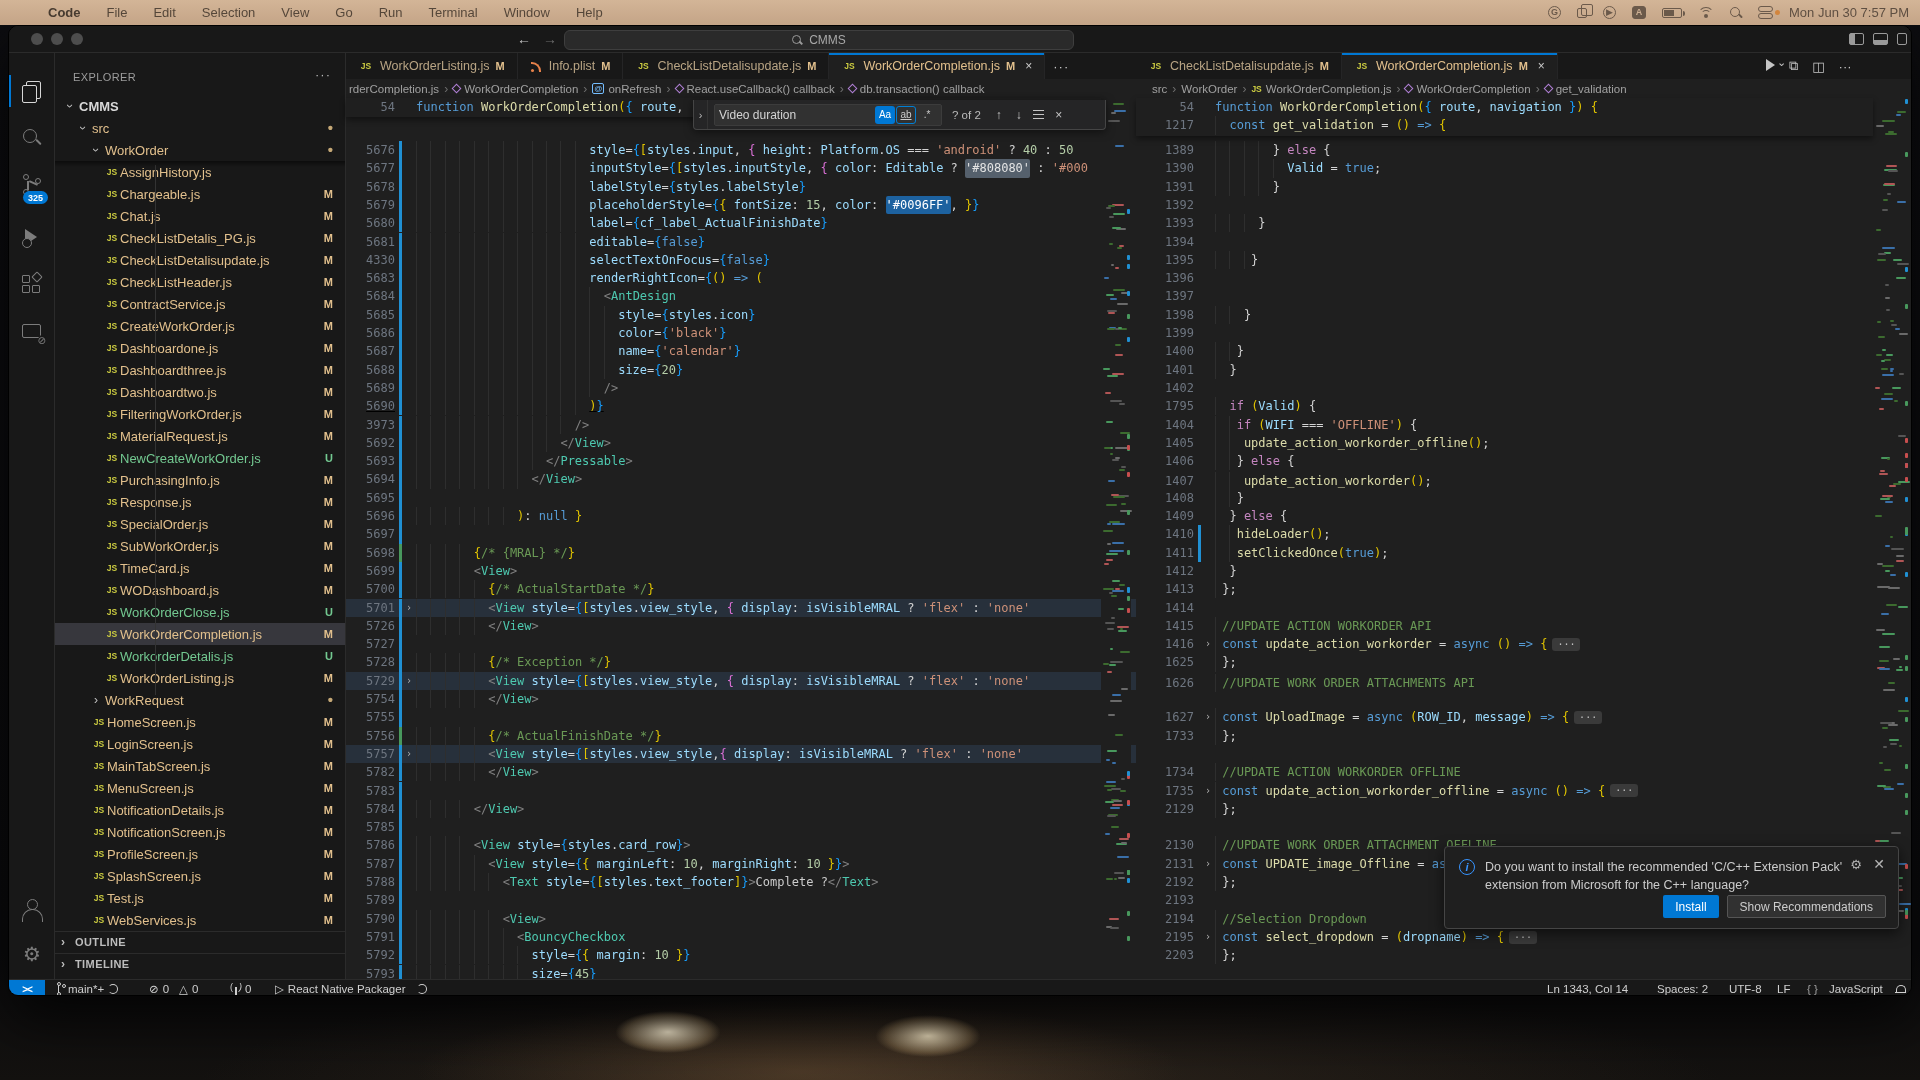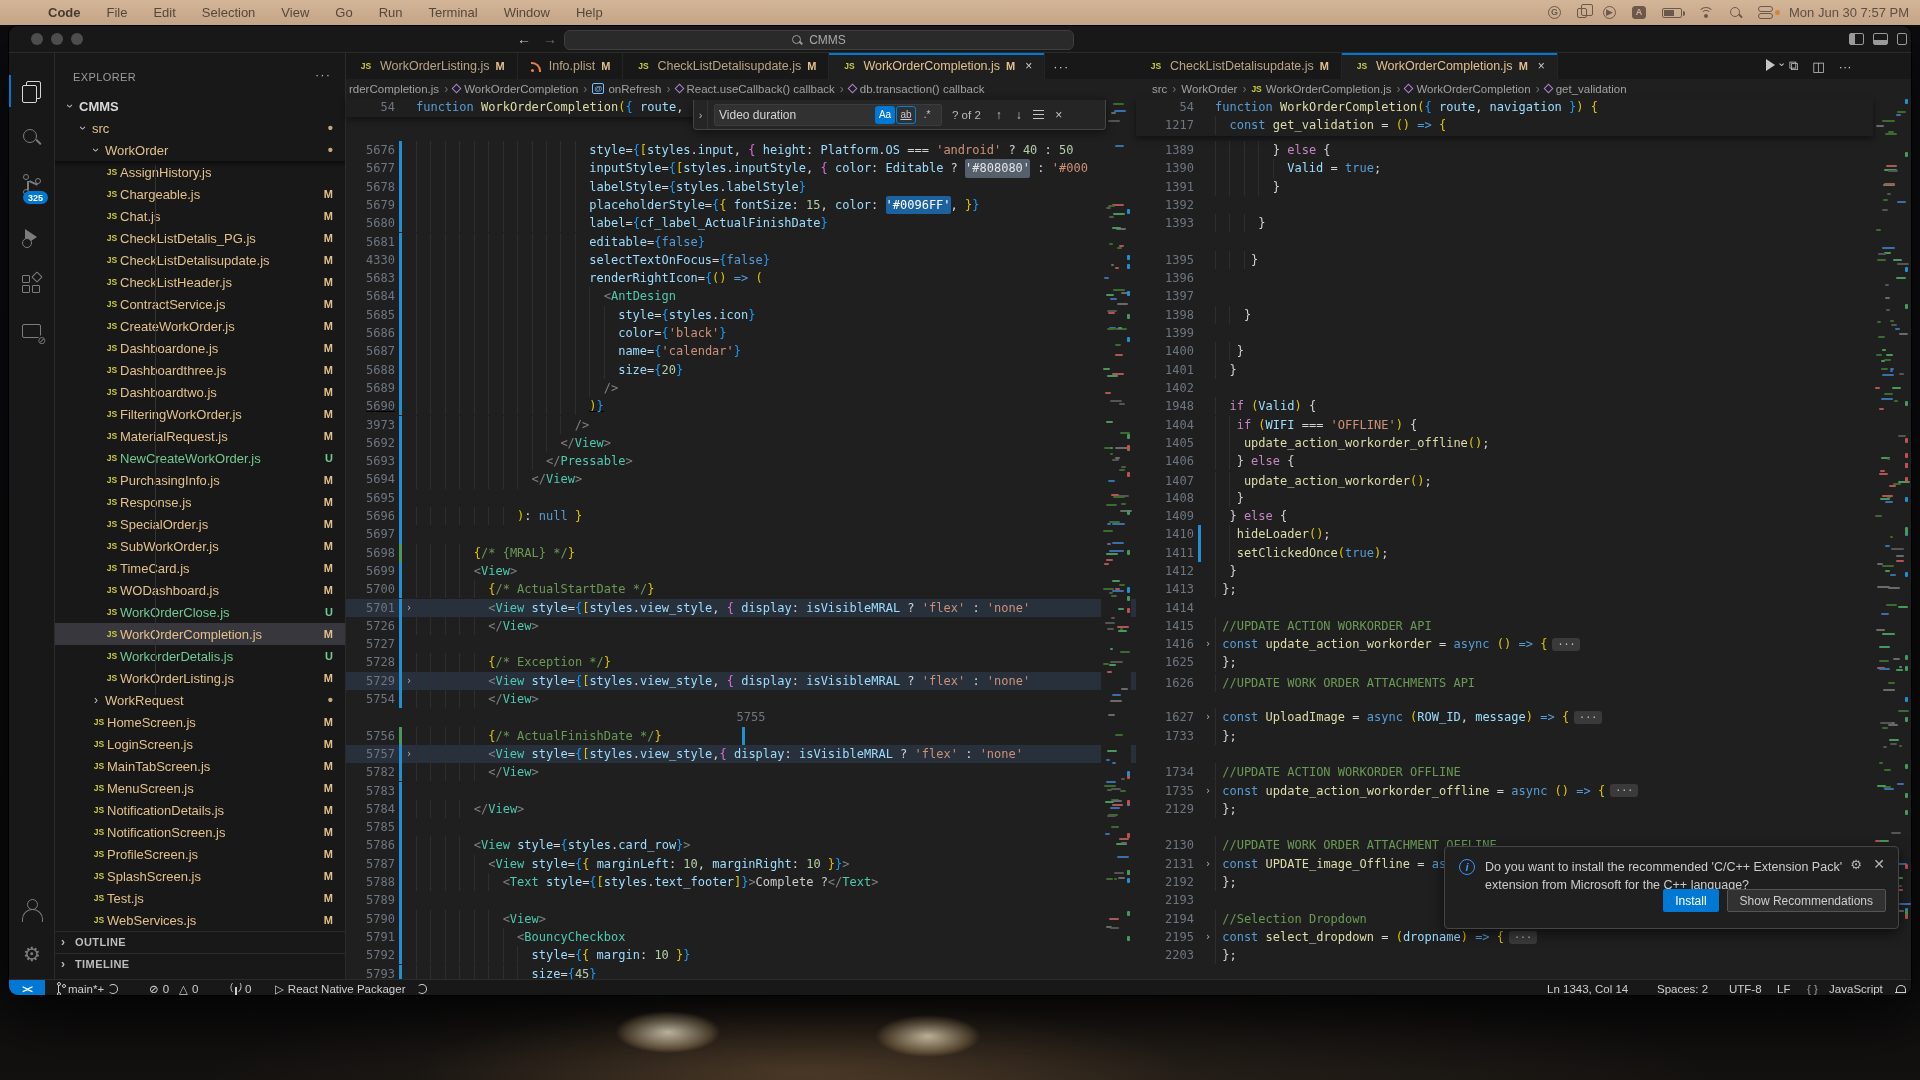--- a/index.html
+++ b/index.html
@@ -211,21 +211,21 @@
   .ic-tower i::after { content:")"; position:absolute; right:-1px; top:-2px; font-size:9px; color:#cfcfcf; }
 
   
   #toast { position:absolute; left:1443px; top:845px; width:455px; height:83px; background:#1f1f1f;
     border:1px solid #454545; border-radius:4px; box-shadow:0 4px 14px rgba(0,0,0,.6); z-index:30; }
   #toast-info { position:absolute; left:14px; top:12px; width:16px; height:16px; border:1.5px solid #3794ff; border-radius:50%;
     color:#3794ff; font-size:11px; font-style:italic; font-weight:bold; text-align:center; line-height:15px; }
   #toast-msg { position:absolute; left:40px; top:11px; width:360px; font-size:12.5px; line-height:18px; color:#cccccc; }
   #toast-gear { position:absolute; right:36px; top:10px; color:#b5b5b5; font-size:13px; font-family:"DejaVu Sans",sans-serif; }
   #toast-close { position:absolute; right:13px; top:9px; color:#b5b5b5; font-size:14px; }
-  #toast-btns { position:absolute; right:12px; bottom:16px; display:flex; gap:8px; }
+  #toast-btns { position:absolute; right:12px; bottom:10px; display:flex; gap:8px; }
   .tbtn { height:23px; padding:0 12px; font-size:12px; display:flex; align-items:center; border-radius:2px; }
   .tbtn.primary { background:#0078d4; color:#ffffff; }
   .tbtn.secondary { background:#313131; border:1px solid #555; color:#cccccc; }
 </style>
 </head>
 <body>
 
 <div id="wallpaper"></div>
 
 <div id="menubar">
@@ -594,21 +594,21 @@
           <div class="crow" style="top: 427.3px;"><span class="ln" style="width:49px">5697</span><span class="gitbar m"></span><span class="foldcol"></span><span class="ind" style="width:0px"></span></div>
           <div class="crow" style="top: 445.6px;"><span class="ln" style="width:49px">5698</span><span class="gitbar a"></span><span class="foldcol"></span><span class="ind" style="width:57.76px"></span><span class="tk-y">{</span><span class="tk-m">/* {MRAL} */</span><span class="tk-y">}</span></div>
           <div class="crow" style="top: 463.9px;"><span class="ln" style="width:49px">5699</span><span class="gitbar m"></span><span class="foldcol"></span><span class="ind" style="width:57.76px"></span><span class="tk-g">&lt;</span><span class="tk-t">View</span><span class="tk-g">&gt;</span></div>
           <div class="crow" style="top: 482.2px;"><span class="ln" style="width:49px">5700</span><span class="gitbar m"></span><span class="foldcol"></span><span class="ind" style="width:72.2px"></span><span class="tk-y">{</span><span class="tk-m">/* ActualStartDate */</span><span class="tk-y">}</span></div>
           <div class="crow hlrow" style="top: 500.5px;"><span class="ln" style="width:49px">5701</span><span class="gitbar m"></span><span class="foldcol">›</span><span class="ind" style="width:72.2px"></span><span class="tk-g">&lt;</span><span class="tk-t">View</span><span class="tk-w"> </span><span class="tk-a">style</span><span class="tk-o">=</span><span class="tk-b">{</span><span class="tk-y">[</span><span class="tk-a">styles</span><span class="tk-o">.</span><span class="tk-a">view_style</span><span class="tk-o">, </span><span class="tk-p">{</span><span class="tk-w"> </span><span class="tk-a">display</span><span class="tk-o">: </span><span class="tk-a">isVisibleMRAL</span><span class="tk-o"> ? </span><span class="tk-s">'flex'</span><span class="tk-o"> : </span><span class="tk-s">'none'</span></div>
           <div class="crow" style="top: 518.8px;"><span class="ln" style="width:49px">5726</span><span class="gitbar m"></span><span class="foldcol"></span><span class="ind" style="width:72.2px"></span><span class="tk-g">&lt;/</span><span class="tk-t">View</span><span class="tk-g">&gt;</span></div>
           <div class="crow" style="top: 537.1px;"><span class="ln" style="width:49px">5727</span><span class="gitbar m"></span><span class="foldcol"></span><span class="ind" style="width:0px"></span></div>
           <div class="crow" style="top: 555.4px;"><span class="ln" style="width:49px">5728</span><span class="gitbar m"></span><span class="foldcol"></span><span class="ind" style="width:72.2px"></span><span class="tk-y">{</span><span class="tk-m">/* Exception */</span><span class="tk-y">}</span></div>
           <div class="crow hlrow" style="top: 573.7px;"><span class="ln" style="width:49px">5729</span><span class="gitbar m"></span><span class="foldcol">›</span><span class="ind" style="width:72.2px"></span><span class="tk-g">&lt;</span><span class="tk-t">View</span><span class="tk-w"> </span><span class="tk-a">style</span><span class="tk-o">=</span><span class="tk-b">{</span><span class="tk-y">[</span><span class="tk-a">styles</span><span class="tk-o">.</span><span class="tk-a">view_style</span><span class="tk-o">, </span><span class="tk-p">{</span><span class="tk-w"> </span><span class="tk-a">display</span><span class="tk-o">: </span><span class="tk-a">isVisibleMRAL</span><span class="tk-o"> ? </span><span class="tk-s">'flex'</span><span class="tk-o"> : </span><span class="tk-s">'none'</span></div>
           <div class="crow" style="top: 592px;"><span class="ln" style="width:49px">5754</span><span class="gitbar m"></span><span class="foldcol"></span><span class="ind" style="width:72.2px"></span><span class="tk-g">&lt;/</span><span class="tk-t">View</span><span class="tk-g">&gt;</span></div>
-          <div class="crow" style="top: 610.3px; flex-direction: column;"><span class="ln" style="width:49px">5755</span><span class="gitbar m"></span><span class="foldcol"></span><span class="ind" style="width:0px"></span></div>
+          <div class="crow" style="top: 610.3px;"><span class="ln" style="width:49px">5755</span><span class="gitbar m"></span><span class="foldcol"></span><span class="ind" style="width:0px"></span></div>
           <div class="crow" style="top: 628.6px;"><span class="ln" style="width:49px">5756</span><span class="gitbar a"></span><span class="foldcol"></span><span class="ind" style="width:72.2px"></span><span class="tk-y">{</span><span class="tk-m">/* ActualFinishDate */</span><span class="tk-y">}</span></div>
           <div class="crow hlrow" style="top: 646.9px;"><span class="ln" style="width:49px">5757</span><span class="gitbar m"></span><span class="foldcol">›</span><span class="ind" style="width:72.2px"></span><span class="tk-g">&lt;</span><span class="tk-t">View</span><span class="tk-w"> </span><span class="tk-a">style</span><span class="tk-o">=</span><span class="tk-b">{</span><span class="tk-y">[</span><span class="tk-a">styles</span><span class="tk-o">.</span><span class="tk-a">view_style</span><span class="tk-o">,</span><span class="tk-p">{</span><span class="tk-w"> </span><span class="tk-a">display</span><span class="tk-o">: </span><span class="tk-a">isVisibleMRAL</span><span class="tk-o"> ? </span><span class="tk-s">'flex'</span><span class="tk-o"> : </span><span class="tk-s">'none'</span></div>
           <div class="crow" style="top: 665.2px;"><span class="ln" style="width:49px">5782</span><span class="gitbar m"></span><span class="foldcol"></span><span class="ind" style="width:72.2px"></span><span class="tk-g">&lt;/</span><span class="tk-t">View</span><span class="tk-g">&gt;</span></div>
           <div class="crow" style="top: 683.5px;"><span class="ln" style="width:49px">5783</span><span class="gitbar m"></span><span class="foldcol"></span><span class="ind" style="width:0px"></span></div>
           <div class="crow" style="top: 701.8px;"><span class="ln" style="width:49px">5784</span><span class="gitbar m"></span><span class="foldcol"></span><span class="ind" style="width:57.76px"></span><span class="tk-g">&lt;/</span><span class="tk-t">View</span><span class="tk-g">&gt;</span></div>
           <div class="crow" style="top: 720.1px;"><span class="ln" style="width:49px">5785</span><span class="gitbar m"></span><span class="foldcol"></span><span class="ind" style="width:0px"></span></div>
           <div class="crow" style="top: 738.4px;"><span class="ln" style="width:49px">5786</span><span class="gitbar m"></span><span class="foldcol"></span><span class="ind" style="width:57.76px"></span><span class="tk-g">&lt;</span><span class="tk-t">View</span><span class="tk-w"> </span><span class="tk-a">style</span><span class="tk-o">=</span><span class="tk-b">{</span><span class="tk-a">styles</span><span class="tk-o">.</span><span class="tk-a">card_row</span><span class="tk-b">}</span><span class="tk-g">&gt;</span></div>
           <div class="crow" style="top: 756.7px;"><span class="ln" style="width:49px">5787</span><span class="gitbar m"></span><span class="foldcol"></span><span class="ind" style="width:72.2px"></span><span class="tk-g">&lt;</span><span class="tk-t">View</span><span class="tk-w"> </span><span class="tk-a">style</span><span class="tk-o">=</span><span class="tk-b">{</span><span class="tk-y">{</span><span class="tk-w"> </span><span class="tk-a">marginLeft</span><span class="tk-o">: </span><span class="tk-n">10</span><span class="tk-o">, </span><span class="tk-a">marginRight</span><span class="tk-o">: </span><span class="tk-n">10</span><span class="tk-w"> </span><span class="tk-y">}</span><span class="tk-b">}</span><span class="tk-g">&gt;</span></div>
           <div class="crow" style="top: 775px;"><span class="ln" style="width:49px">5788</span><span class="gitbar m"></span><span class="foldcol"></span><span class="ind" style="width:86.64px"></span><span class="tk-g">&lt;</span><span class="tk-t">Text</span><span class="tk-w"> </span><span class="tk-a">style</span><span class="tk-o">=</span><span class="tk-b">{</span><span class="tk-y">[</span><span class="tk-a">styles</span><span class="tk-o">.</span><span class="tk-a">text_footer</span><span class="tk-y">]</span><span class="tk-b">}</span><span class="tk-g">&gt;</span><span class="tk-w">Complete ?</span><span class="tk-g">&lt;/</span><span class="tk-t">Text</span><span class="tk-g">&gt;</span></div>
           <div class="crow" style="top: 793.3px;"><span class="ln" style="width:49px">5789</span><span class="gitbar m"></span><span class="foldcol"></span><span class="ind" style="width:0px"></span></div>
@@ -804,29 +804,30 @@
             <span class="cube"></span>
             <span>get_validation</span>
           </span>
         </div>
         <div class="codearea" style="left: 1135px; top: 97px; width: 777px; height: 881px;">
           <div class="crow" style="top: 43px;"><span class="ln" style="width:58px">1389</span><span class="gitbar "></span><span class="foldcol"></span><span class="ind" style="width:57.76px"></span><span class="tk-o">} </span><span class="tk-c">else</span><span class="tk-o"> {</span></div>
           <div class="crow" style="top: 61.3px;"><span class="ln" style="width:58px">1390</span><span class="gitbar "></span><span class="foldcol"></span><span class="ind" style="width:72.2px"></span><span class="tk-a">Valid</span><span class="tk-o"> = </span><span class="tk-k">true</span><span class="tk-o">;</span></div>
           <div class="crow" style="top: 79.6px;"><span class="ln" style="width:58px">1391</span><span class="gitbar "></span><span class="foldcol"></span><span class="ind" style="width:57.76px"></span><span class="tk-o">}</span></div>
           <div class="crow" style="top: 97.9px;"><span class="ln" style="width:58px">1392</span><span class="gitbar "></span><span class="foldcol"></span><span class="ind" style="width:0px"></span></div>
           <div class="crow" style="top: 116.2px;"><span class="ln" style="width:58px">1393</span><span class="gitbar "></span><span class="foldcol"></span><span class="ind" style="width:43.32px"></span><span class="tk-o">}</span></div>
+          <div class="crow" style="top: 134.5px;"><span class="ln" style="width:58px">1394</span><span class="gitbar "></span><span class="foldcol"></span><span class="ind" style="width:0px"></span></div>
           <div class="crow" style="top: 152.8px;"><span class="ln" style="width:58px">1395</span><span class="gitbar "></span><span class="foldcol"></span><span class="ind" style="width:36.1px"></span><span class="tk-o">}</span></div>
           <div class="crow" style="top: 171.1px;"><span class="ln" style="width:58px">1396</span><span class="gitbar "></span><span class="foldcol"></span><span class="ind" style="width:0px"></span></div>
           <div class="crow" style="top: 189.4px;"><span class="ln" style="width:58px">1397</span><span class="gitbar "></span><span class="foldcol"></span><span class="ind" style="width:0px"></span></div>
           <div class="crow" style="top: 207.7px;"><span class="ln" style="width:58px">1398</span><span class="gitbar "></span><span class="foldcol"></span><span class="ind" style="width:28.88px"></span><span class="tk-o">}</span></div>
           <div class="crow" style="top: 226px;"><span class="ln" style="width:58px">1399</span><span class="gitbar "></span><span class="foldcol"></span><span class="ind" style="width:0px"></span></div>
           <div class="crow" style="top: 244.3px;"><span class="ln" style="width:58px">1400</span><span class="gitbar "></span><span class="foldcol"></span><span class="ind" style="width:21.66px"></span><span class="tk-o">}</span></div>
           <div class="crow" style="top: 262.6px;"><span class="ln" style="width:58px">1401</span><span class="gitbar "></span><span class="foldcol"></span><span class="ind" style="width:14.44px"></span><span class="tk-o">}</span></div>
           <div class="crow" style="top: 280.9px;"><span class="ln" style="width:58px">1402</span><span class="gitbar "></span><span class="foldcol"></span><span class="ind" style="width:0px"></span></div>
-          <div class="crow" style="top: 299.2px;"><span class="ln" style="width:58px">1948</span><span class="gitbar "></span><span class="foldcol"></span><span class="ind" style="width:14.44px"></span><span class="tk-c">if</span><span class="tk-w"> </span><span class="tk-y">(</span><span class="tk-a">Valid</span><span class="tk-y">)</span><span class="tk-o"> {</span></div>
+          <div class="crow" style="top: 299.2px;"><span class="ln" style="width:58px">1795</span><span class="gitbar "></span><span class="foldcol"></span><span class="ind" style="width:14.44px"></span><span class="tk-c">if</span><span class="tk-w"> </span><span class="tk-y">(</span><span class="tk-a">Valid</span><span class="tk-y">)</span><span class="tk-o"> {</span></div>
           <div class="crow" style="top: 317.5px;"><span class="ln" style="width:58px">1404</span><span class="gitbar "></span><span class="foldcol"></span><span class="ind" style="width:21.66px"></span><span class="tk-c">if</span><span class="tk-w"> </span><span class="tk-y">(</span><span class="tk-a">WIFI</span><span class="tk-o"> === </span><span class="tk-s">'OFFLINE'</span><span class="tk-y">)</span><span class="tk-o"> {</span></div>
           <div class="crow" style="top: 335.8px;"><span class="ln" style="width:58px">1405</span><span class="gitbar "></span><span class="foldcol"></span><span class="ind" style="width:28.88px"></span><span class="tk-f">update_action_workorder_offline</span><span class="tk-y">()</span><span class="tk-o">;</span></div>
           <div class="crow" style="top: 354.1px;"><span class="ln" style="width:58px">1406</span><span class="gitbar "></span><span class="foldcol"></span><span class="ind" style="width:21.66px"></span><span class="tk-o">} </span><span class="tk-c">else</span><span class="tk-o"> {</span></div>
           <div class="crow" style="top: 374px;"><span class="ln" style="width:58px">1407</span><span class="gitbar "></span><span class="foldcol"></span><span class="ind" style="width:28.88px"></span><span class="tk-f">update_action_workorder</span><span class="tk-y">()</span><span class="tk-o">;</span></div>
           <div class="crow" style="top: 390.7px;"><span class="ln" style="width:58px">1408</span><span class="gitbar "></span><span class="foldcol"></span><span class="ind" style="width:21.66px"></span><span class="tk-o">}</span></div>
           <div class="crow" style="top: 409px;"><span class="ln" style="width:58px">1409</span><span class="gitbar "></span><span class="foldcol"></span><span class="ind" style="width:14.44px"></span><span class="tk-o">} </span><span class="tk-c">else</span><span class="tk-o"> {</span></div>
           <div class="crow" style="top: 427.3px;"><span class="ln" style="width:58px">1410</span><span class="gitbar m"></span><span class="foldcol"></span><span class="ind" style="width:21.66px"></span><span class="tk-f">hideLoader</span><span class="tk-y">()</span><span class="tk-o">;</span></div>
           <div class="crow" style="top: 445.6px;"><span class="ln" style="width:58px">1411</span><span class="gitbar m"></span><span class="foldcol"></span><span class="ind" style="width:21.66px"></span><span class="tk-f">setClickedOnce</span><span class="tk-y">(</span><span class="tk-k">true</span><span class="tk-y">)</span><span class="tk-o">;</span></div>
           <div class="crow" style="top: 463.9px;"><span class="ln" style="width:58px">1412</span><span class="gitbar "></span><span class="foldcol"></span><span class="ind" style="width:14.44px"></span><span class="tk-o">}</span></div>
           <div class="crow" style="top: 482.2px;"><span class="ln" style="width:58px">1413</span><span class="gitbar "></span><span class="foldcol"></span><span class="ind" style="width:7.22px"></span><span class="tk-o">};</span></div>

